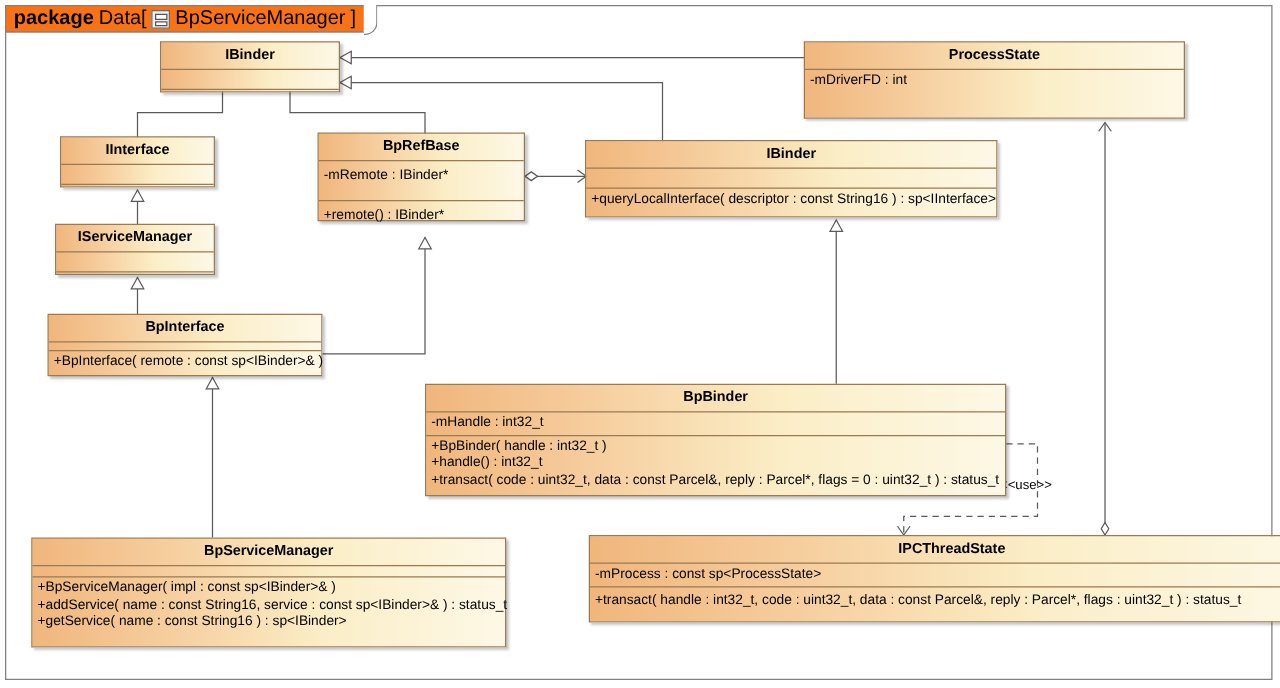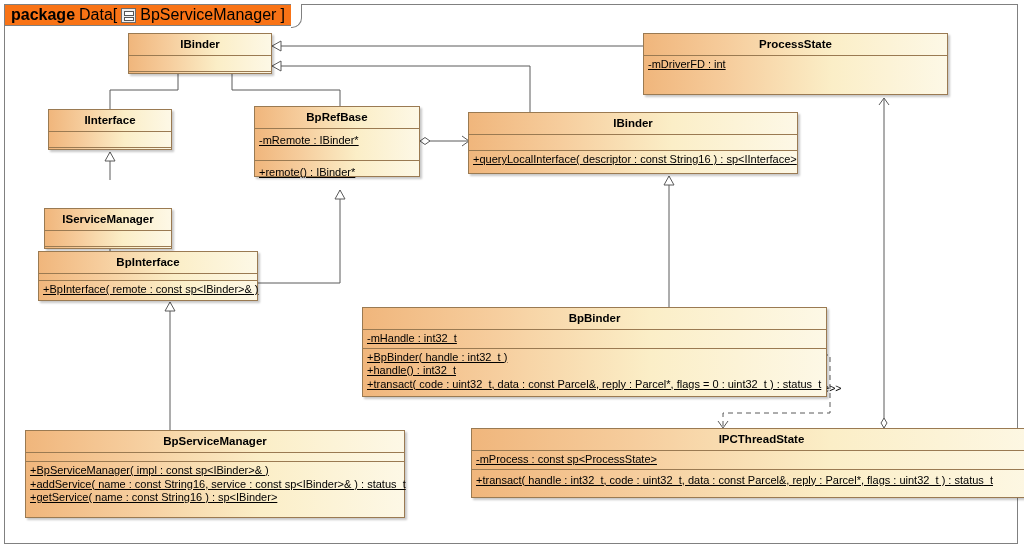--- a/index.html
+++ b/index.html
@@ -24,21 +24,21 @@
   .pkg-icon:after{content:"";position:absolute;left:2px;top:8px;width:8px;height:2px;
             border:1px solid #555;background:#fff;}
 
   
   .cls{position:absolute;border:1px solid #9a7a52;box-sizing:border-box;
        box-shadow:2px 2px 2px rgba(0,0,0,0.22);
        background:linear-gradient(to right,#f0b67c 0%,#f6cd9d 28%,#fbeec7 62%,#fdf8e6 100%);}
   .cls .hdr{font-weight:bold;font-size:11.5px;text-align:center;color:#000;
             padding:4px 4px 4px 4px;line-height:13px;}
   .cls .sep{border-top:1px solid #9a7a52;}
-  .cls .cmp{padding:2px 4px;font-size:11px;color:#000;line-height:13.5px;text-decoration:underline;}
+  .cls .cmp{padding:2px 4px;font-size:11px;color:#000;line-height:13.5px;}
   .cls .cmp.empty{height:11px;padding:2px 4px;}
   .cls .cmp div{white-space:nowrap;}
   svg.ov{position:absolute;left:0;top:0;width:1024px;height:550px;overflow:visible;pointer-events:none;}
   .stereo{position:absolute;font-size:10.5px;color:#000;white-space:nowrap;}
 </style>
 </head>
 <body>
 
 <div id="stage">
 
@@ -149,35 +149,35 @@
   </div>
 
   <div class="cls" style="left:468px;top:112px;width:330px;height:62px;">
     <div class="hdr">IBinder</div>
     <div class="sep cmp empty"></div>
     <div class="sep cmp">
       <div>+queryLocalInterface( descriptor : const String16 ) : sp&lt;IInterface&gt;</div>
     </div>
   </div>
 
-  <div class="cls" style="left:44px;top:179px;width:128px;height:41px;margin-top:29px;">
+  <div class="cls" style="left:44px;top:179px;width:128px;height:41px;">
     <div class="hdr">IServiceManager</div>
     <div class="sep cmp empty"></div>
     <div class="sep cmp empty"></div>
   </div>
 
   <div class="cls" style="left:38px;top:251px;width:220px;height:50px;">
     <div class="hdr">BpInterface</div>
     <div class="sep cmp empty" style="height:6px;padding:0;"></div>
     <div class="sep cmp">
       <div>+BpInterface( remote : const sp&lt;IBinder&gt;&amp; )</div>
     </div>
   </div>
 
-  <div class="cls" style="left:340px;top:307px;width:465px;height:90px;margin-left:22px;">
+  <div class="cls" style="left:340px;top:307px;width:465px;height:90px;">
     <div class="hdr">BpBinder</div>
     <div class="sep cmp">
       <div>-mHandle : int32_t</div>
     </div>
     <div class="sep cmp">
       <div>+BpBinder( handle : int32_t )</div>
       <div>+handle() : int32_t</div>
       <div>+transact( code : uint32_t, data : const Parcel&amp;, reply : Parcel*, flags = 0 : uint32_t ) : status_t</div>
     </div>
   </div>

